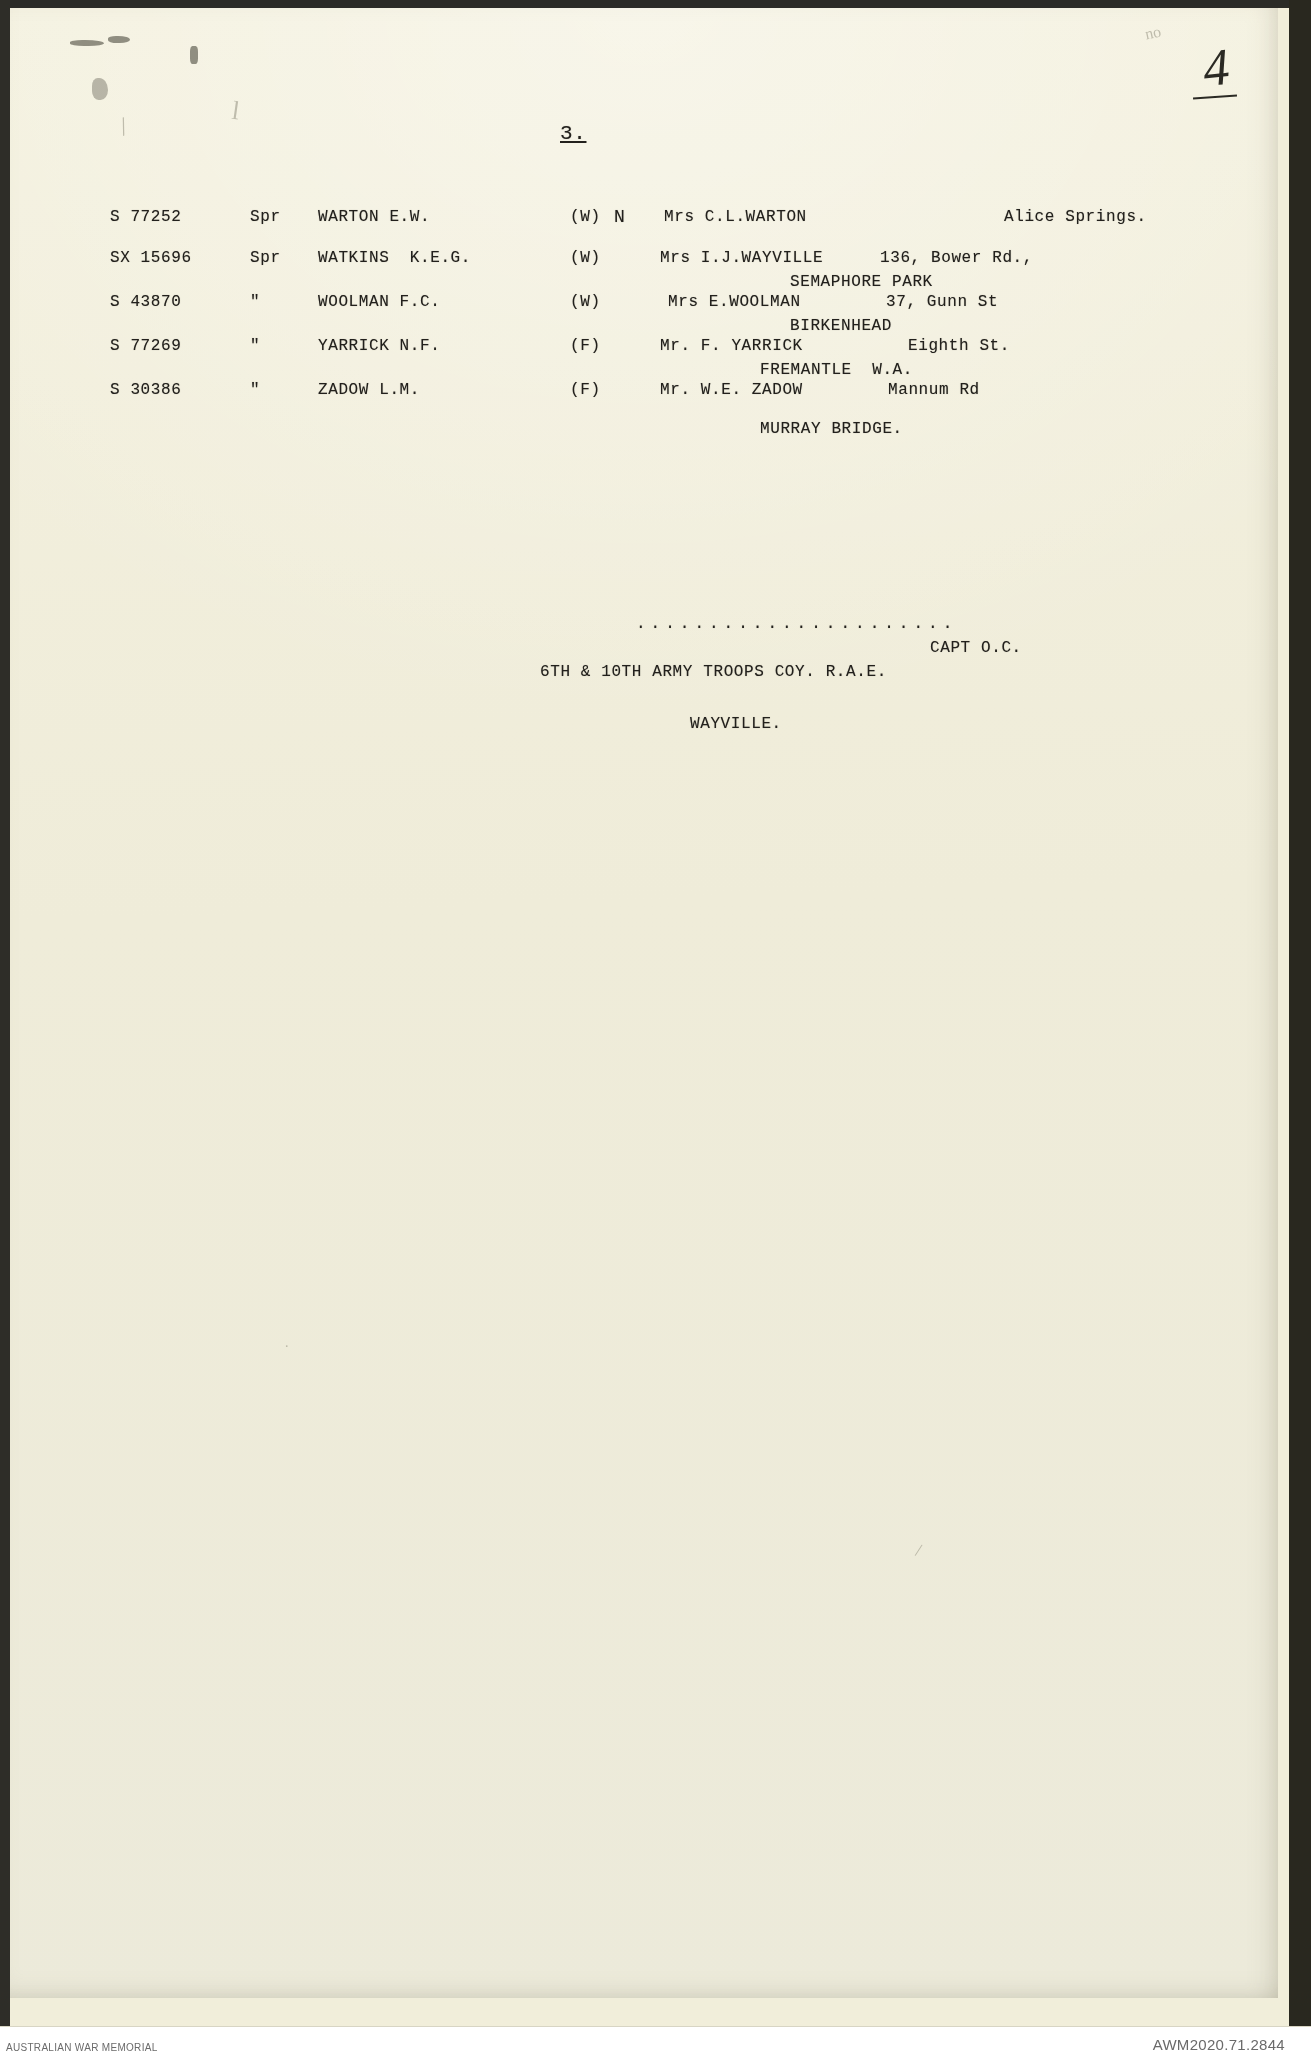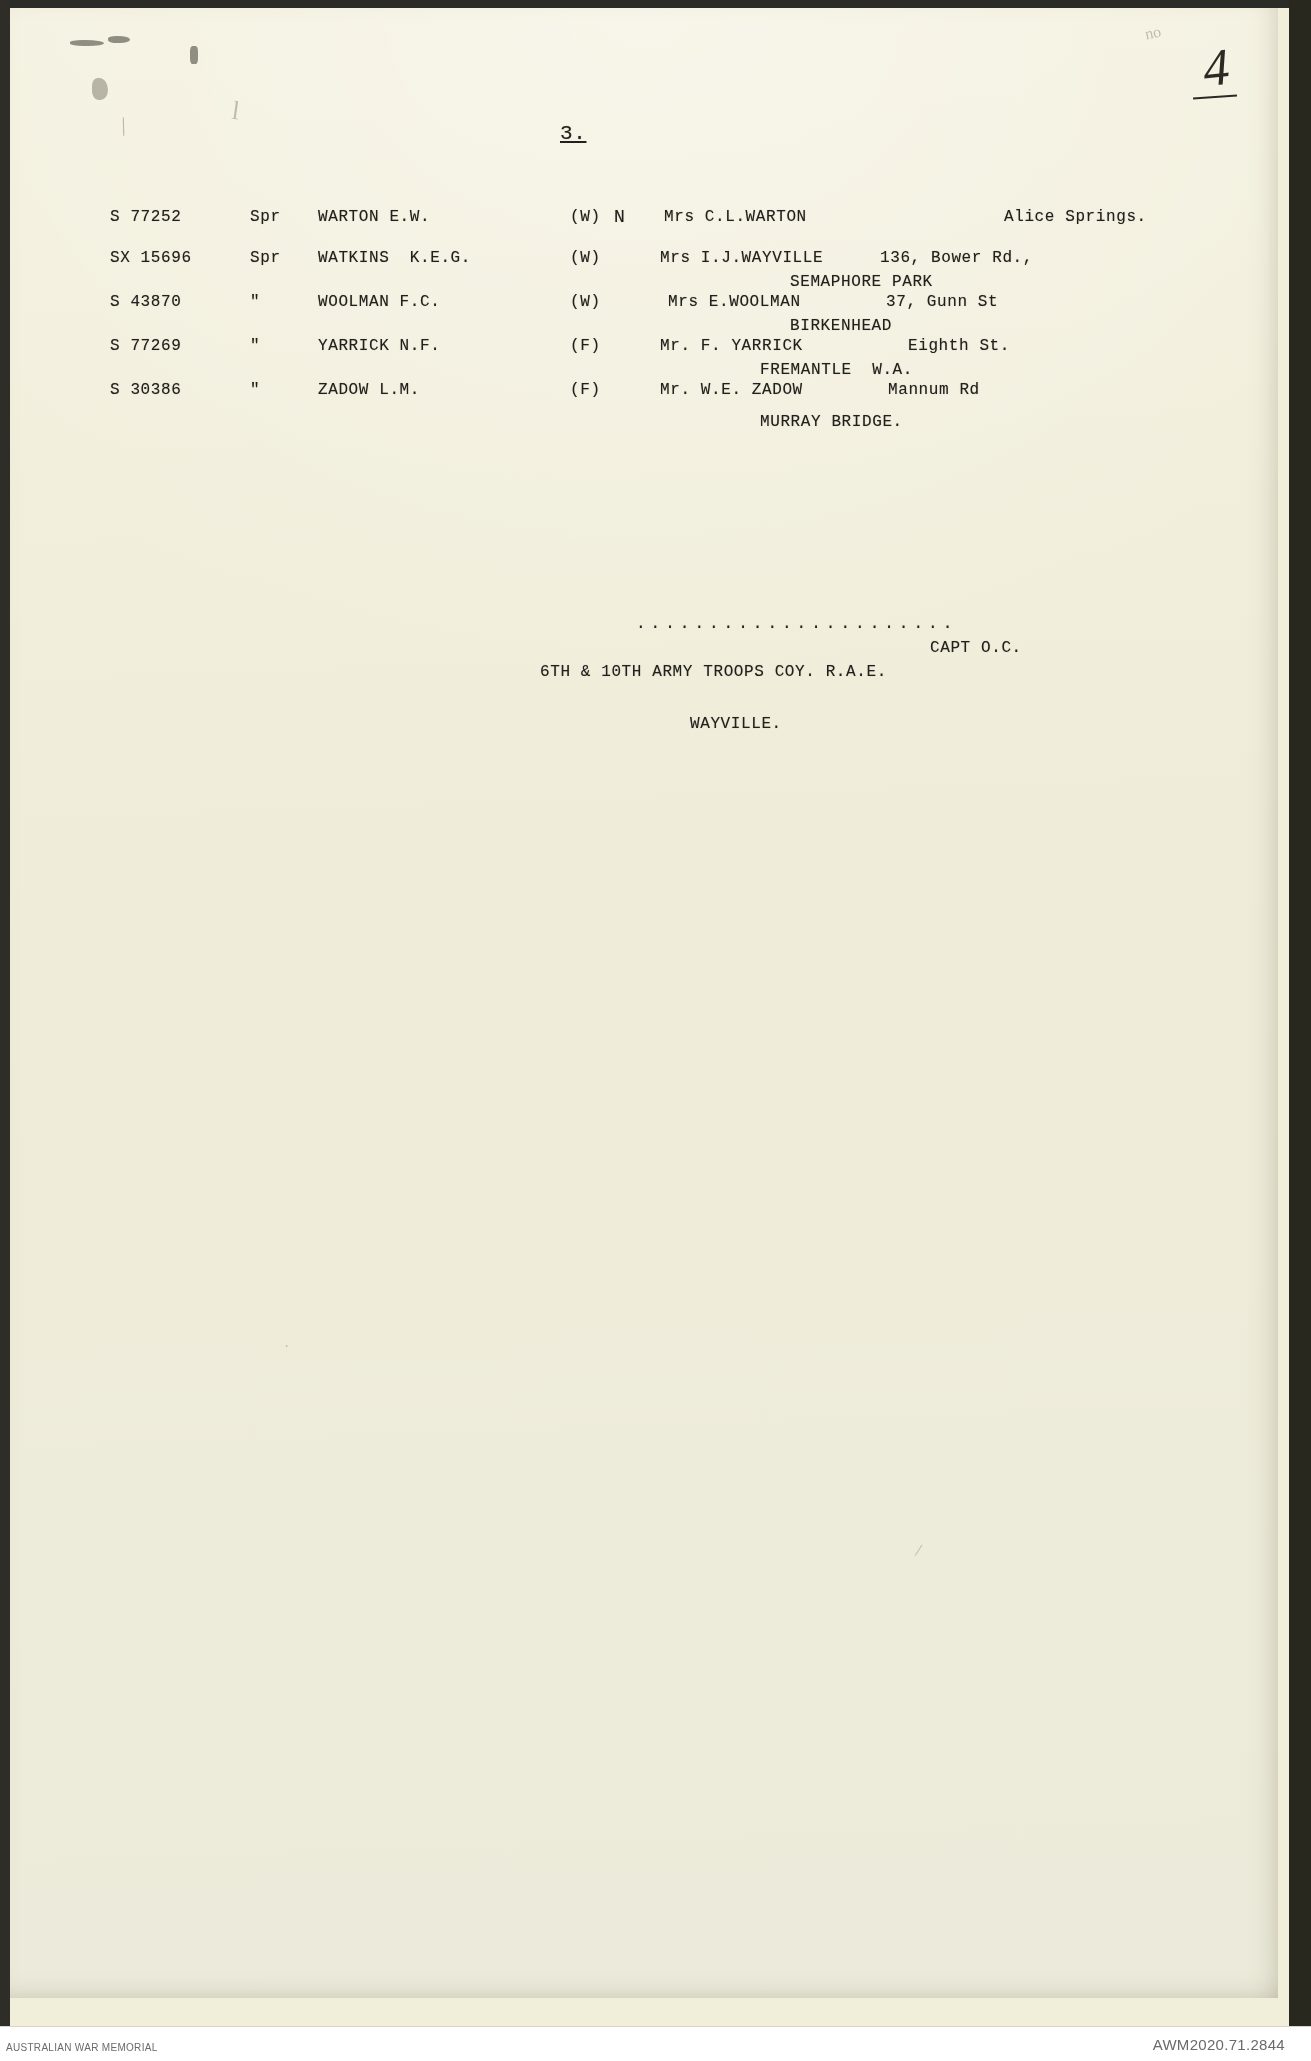--- a/index.html
+++ b/index.html
@@ -184,21 +184,21 @@
       <span class="t" style="left:760px; top:24px;">FREMANTLE  W.A.</span>
     </div>
 
     <div class="row" style="height:44px;">
       <span class="t c-num">S 30386</span>
       <span class="t c-rank">"</span>
       <span class="t c-name">ZADOW L.M.</span>
       <span class="t c-rel">(F)</span>
       <span class="t" style="left:660px;">Mr. W.E. ZADOW</span>
       <span class="t" style="left:888px;">Mannum Rd</span>
-      <span class="t" style="left:760px; top:32px;">MURRAY BRIDGE.</span>
+      <span class="t" style="left:760px; top:39px;">MURRAY BRIDGE.</span>
     </div>
 
   </div>
 
   <div>
     <span class="t" style="left:636px; top:612px; letter-spacing:5px;">......................</span>
     <span class="t" style="left:930px; top:612px;margin-top:24px;">CAPT O.C.</span>
     <span class="t" style="left:540px; top:660px;">6TH &amp; 10TH ARMY TROOPS COY. R.A.E.</span>
     <span class="t" style="left:690px; top:712px;">WAYVILLE.</span>
   </div>

